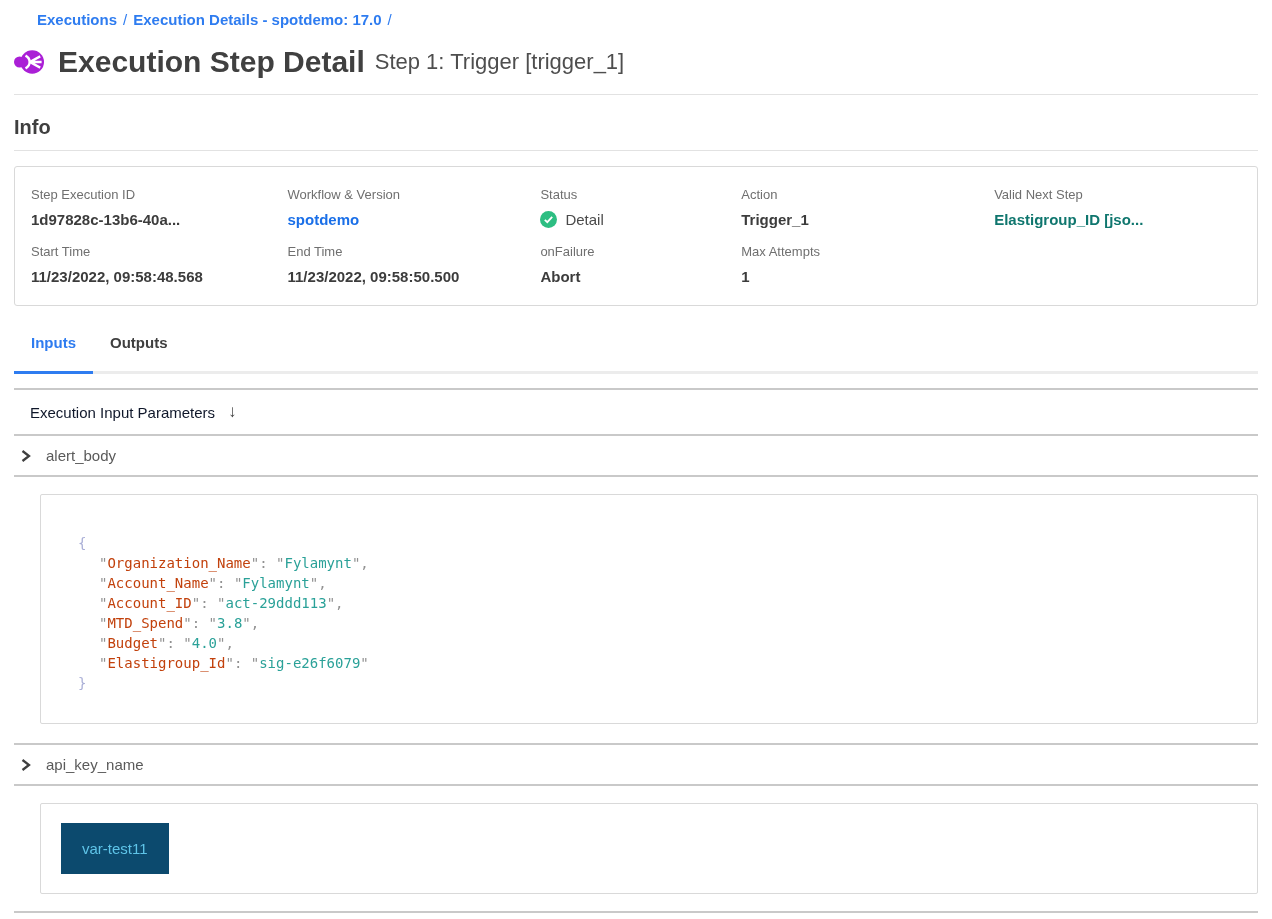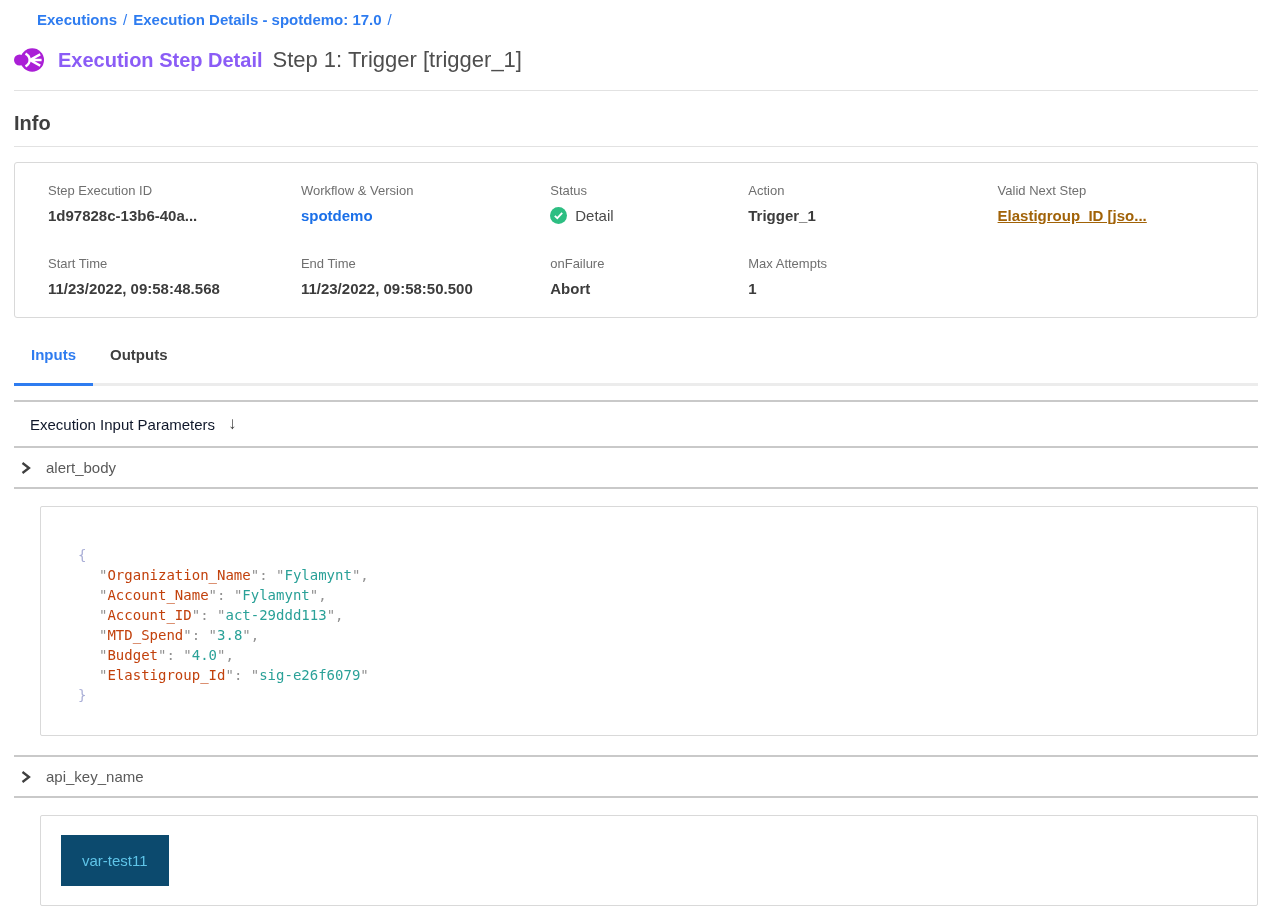--- a/index.html
+++ b/index.html
@@ -13,45 +13,44 @@
   .page { padding: 0 14px; }
 
   
   .breadcrumb { padding-top: 11px; font-size: 15px; font-weight: 700; color: #2e7cf0; margin-left: 23px; }
   .breadcrumb a { color: #2e7cf0; text-decoration: none; cursor: pointer; }
   .breadcrumb .sep { margin: 0 6px; font-weight: 400; }
 
   
   .title-row { display: flex; align-items: center; margin-top: 17px; }
   .logo { width: 30px; height: 30px; flex: 0 0 auto; margin-right: 14px; }
-  .page-title { font-size: 20px; font-weight: 700; color: #8b5cf6; }
+  .page-title { font-size: 30px; font-weight: 700; color: #404040; }
   .page-subtitle { font-size: 22px; font-weight: 400; color: #4e4e4e; margin-left: 10px; }
 
   .hr1 { border: none; border-top: 1px solid #e2e2e2; margin-top: 15px; }
   .hr2 { border: none; border-top: 2px solid #c9c9c9; }
 
   
   .info-heading { margin-top: 21px; font-size: 20px; font-weight: 600; color: #3f3f3f; }
   .info-heading-hr { border: none; border-top: 1px solid #e2e2e2; margin-top: 11px; }
 
   .info-card {
     margin-top: 15px;
     border: 1px solid #d9d9d9; border-radius: 3px;
     padding: 20px 16px 20px 16px;
   }
   .info-grid {
     display: grid;
     grid-template-columns: 21.2% 20.9% 16.6% 20.9% auto;
-    row-gap: 32px;
-    margin-left: 17px;
+    row-gap: 16px;
   }
   .field-label { font-size: 13px; color: #6f6f6f; font-weight: 400; }
   .field-value { margin-top: 9px; font-size: 15px; font-weight: 700; color: #3c3c3c; }
   .field-value.link { color: #1a6fe8; font-weight: 700; cursor: pointer; }
-  .field-value.link-light { color: #a16207; font-weight: 700; cursor: pointer; text-decoration: underline; }
+  .field-value.link-light { color: #0f766e; font-weight: 700; cursor: pointer; }
   .status-value { display: flex; align-items: center; font-weight: 400; font-size: 15px; color: #4a4a4a; }
   .status-value svg { margin-right: 8px; }
 
   
   .tabs { margin-top: 19px; border-bottom: 3px solid #ececec; display: flex; }
   .tab {
     font-size: 15px; font-weight: 700; color: #3f3f3f;
     padding: 9px 17px 20px 17px; margin-bottom: -3px;
     border-bottom: 3px solid transparent; cursor: pointer; background: none;
     font-family: inherit;

